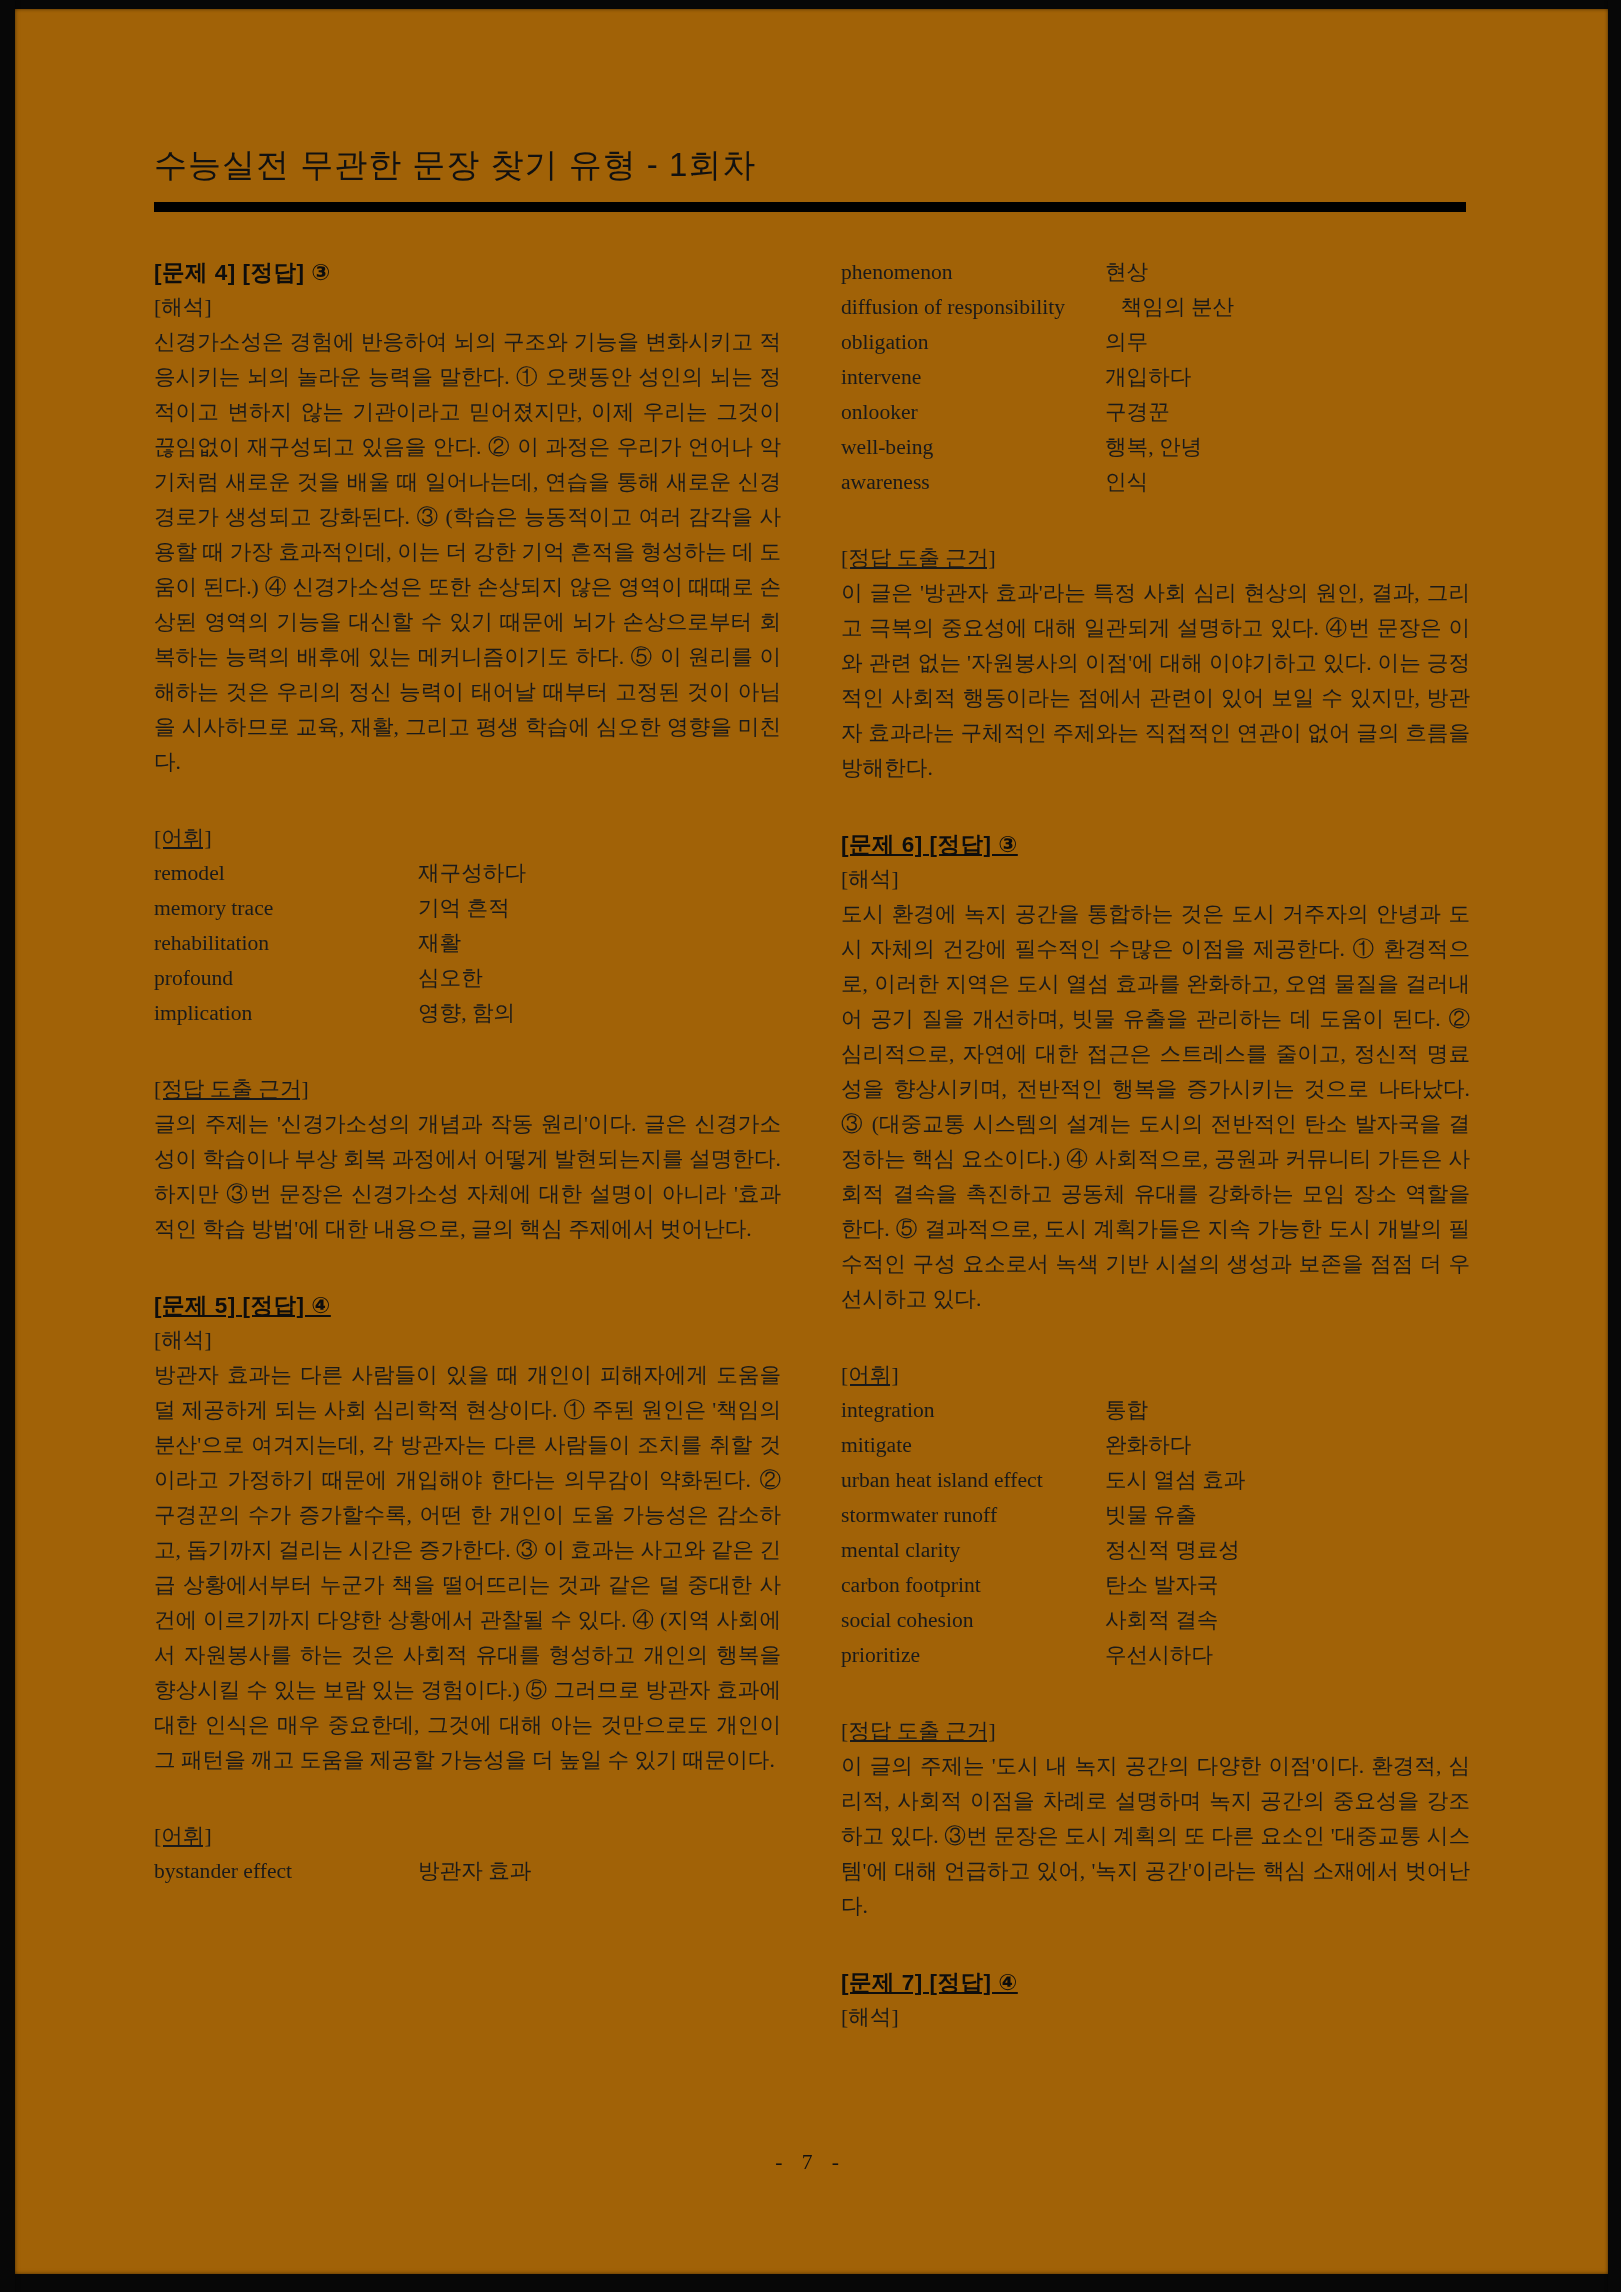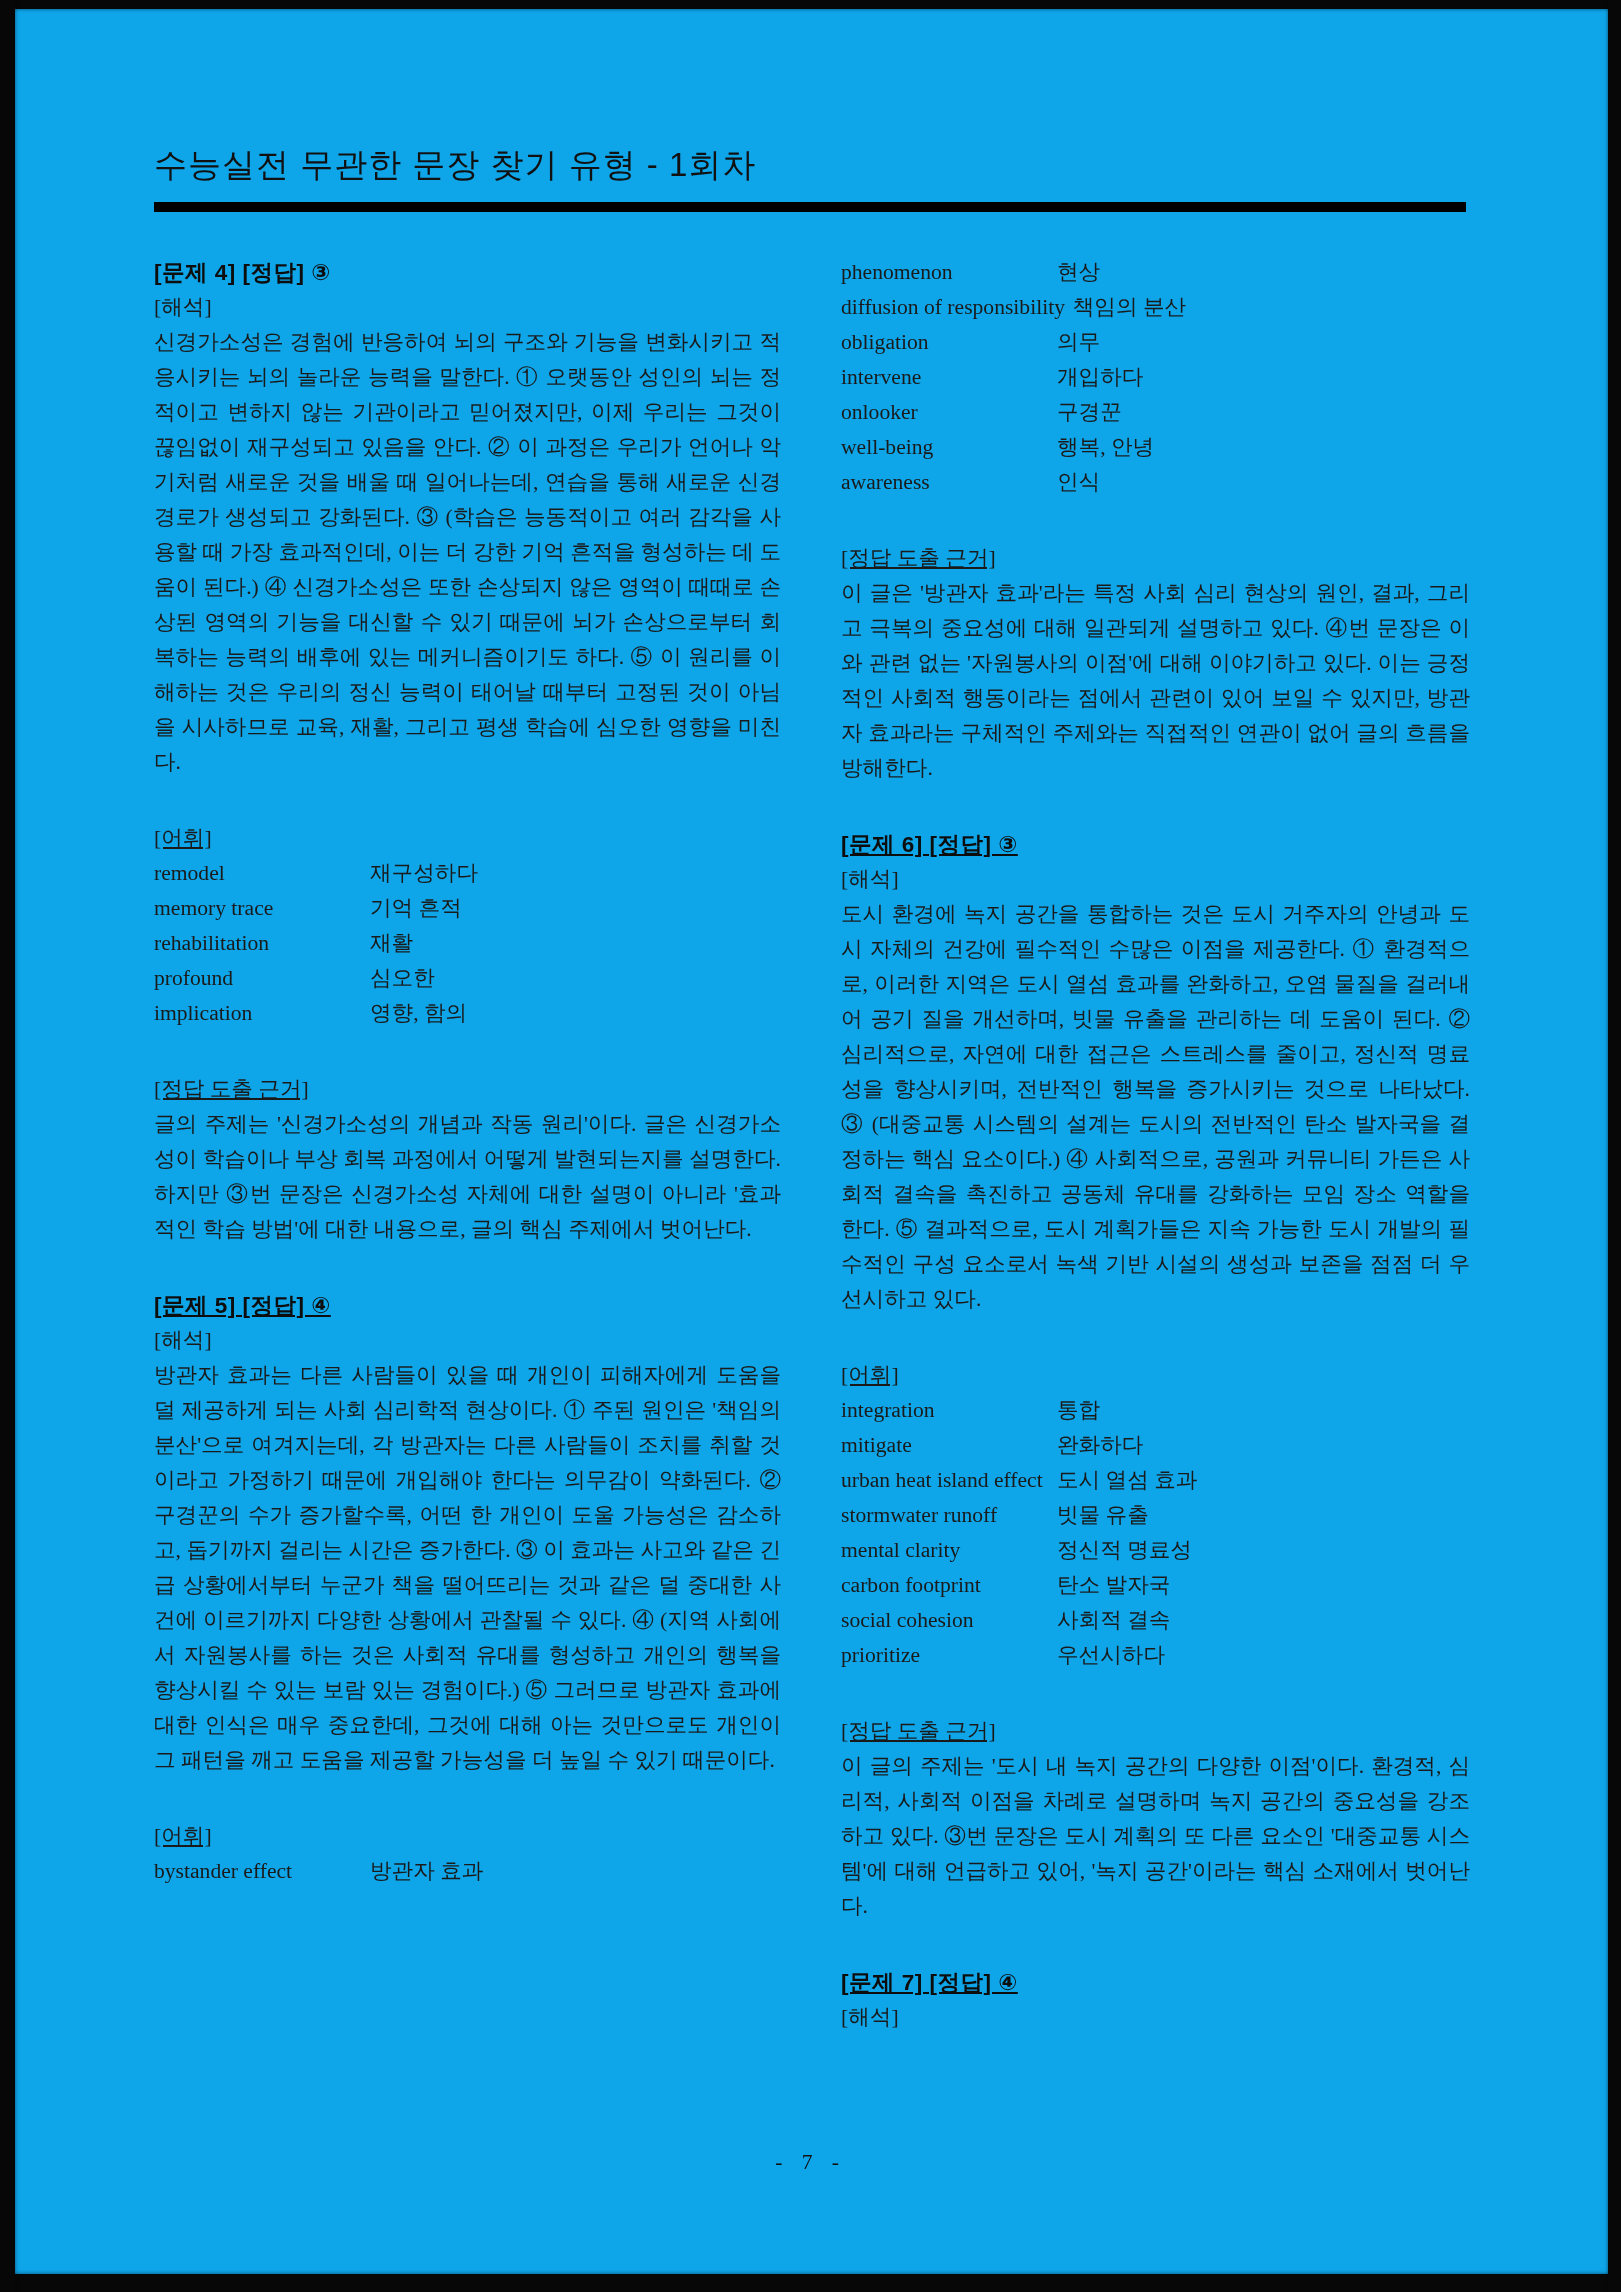--- a/index.html
+++ b/index.html
@@ -1,20 +1,20 @@
 <!DOCTYPE html>
 <html lang="ko"><head>
 <meta charset="utf-8">
 <title>수능실전 무관한 문장 찾기 유형 - 1회차</title>
 <style>
   html,body{margin:0;padding:0;background:#e8e8e8;}
   .page{
     position:relative;
     width:1621px;height:2293px;
-    background:#0ea5e9;
+    background:#a16207;
     overflow:hidden;
     font-family:"Liberation Serif","DejaVu Serif",serif;
     color:#1a1a1a;
   }
   
   .border-strip{position:absolute;background:#070707;box-shadow:0 0 3.9px rgba(0,0,0,.55);}
   .border-top{left:0;top:0;width:1621px;height:8.8px;}
   .border-bottom{left:0;top:2274px;width:1621px;height:18.6px;}
   .border-left{left:0;top:0;width:14.7px;height:2293px;}
   .border-right{left:1608px;top:0;width:12.7px;height:2293px;}
@@ -37,21 +37,21 @@
   .sec{margin:0;}
   .gap{margin-top:41px;text-decoration:underline;}
   .sec-heading{
     font-family:"Liberation Sans","DejaVu Sans",sans-serif;
     font-weight:bold;font-size:22.5px;letter-spacing:0.5px;color:#0d0d0d;
   }
   .sec-label{font-size:21.6px;}
   .sec-paragraph{text-align:justify;text-justify:inter-word;}
 
   .vocab{margin:0;}
-  .vocab-row{display:flex;line-height:35px;}
+  .vocab-row{display:flex;line-height:35px;gap:48px;}
   .vocab-word{min-width:216px;padding-right:7.8px;box-sizing:border-box;white-space:nowrap;}
   .vocab-meaning{flex:1;white-space:nowrap;}
 
   .page-number{
     position:absolute;left:0;top:2148px;width:1621px;
     text-align:center;font-size:21.6px;line-height:29px;
     letter-spacing:6.9px;color:#111;
   }
 </style>
 </head>

